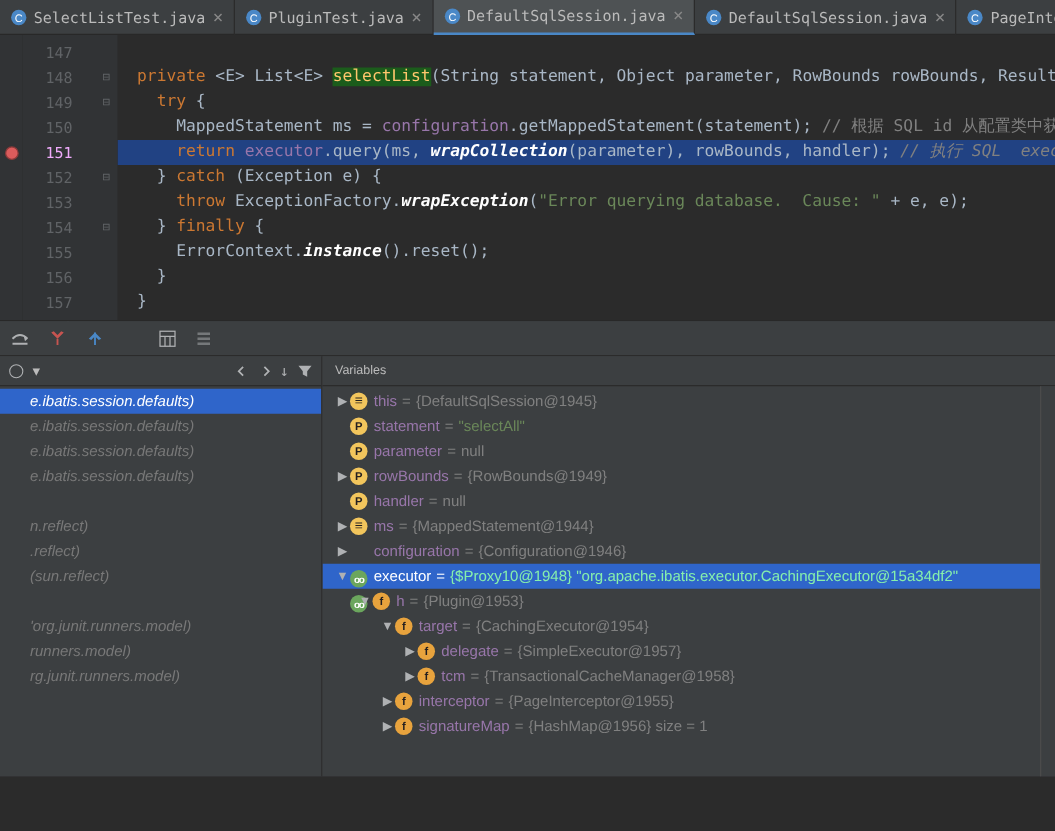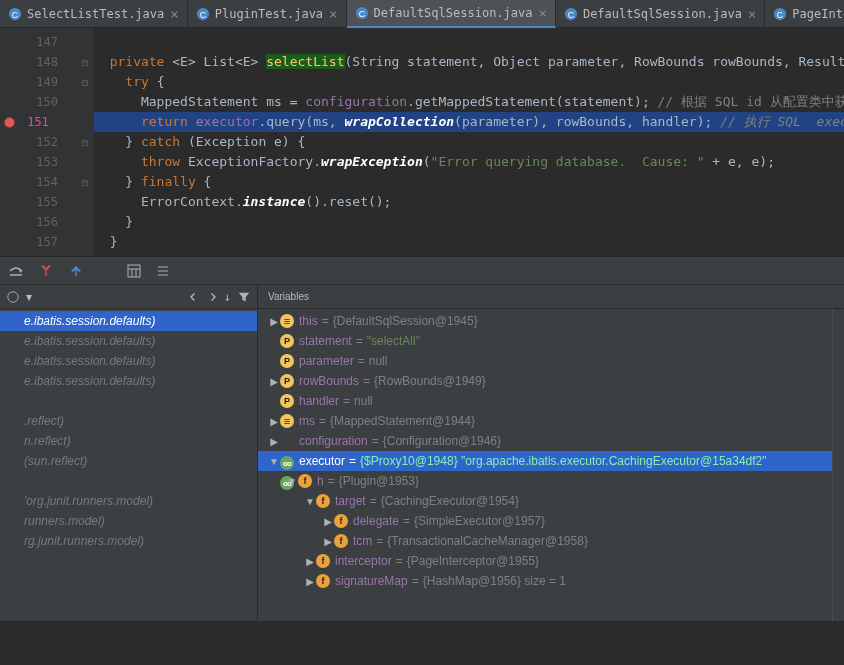--- a/index.html
+++ b/index.html
@@ -5,21 +5,21 @@
 * { margin: 0; padding: 0; box-sizing: border-box; }
 body { font-family: "Consolas", "Menlo", monospace; font-size: 12px; background: #2b2b2b; color: #a9b7c6; overflow: hidden; width: 844px; height: 665px; }
 .tab-bar { display: flex; background: #3c3f41; height: 28px; border-bottom: 1px solid #282828; }
 .tab { display: flex; align-items: center; padding: 0 8px; height: 28px; border-right: 1px solid #2b2b2b; color: #bbbbbb; cursor: pointer; white-space: nowrap; }
 .tab.active { background: #4e5254; border-bottom: 2px solid #4a88c7; }
 .tab-icon { width: 14px; height: 14px; margin-right: 5px; flex-shrink: 0; }
 .tab-close { margin-left: 6px; color: #888; font-size: 14px; }
 .editor { display: flex; background: #2b2b2b; height: 228px; }
 .gutter { width: 58px; background: #313335; text-align: right; padding-top: 4px; }
 .line-num { color: #606366; font-size: 12px; height: 20px; line-height: 20px; padding-right: 18px; }
-.line-num.current { color: #ec4899; text-align: center; }
+.line-num.current { color: #f0abfc; }
 .gutter-marks { width: 18px; background: #313335; padding-top: 4px; position: relative; }
 .mark-row { height: 20px; display: flex; align-items: center; justify-content: center; }
 .fold-line { width: 18px; background: #313335; padding-top: 4px; }
 .fold-row { height: 20px; display: flex; align-items: center; justify-content: center; color: #606366; font-size: 10px; }
 .code { flex: 1; padding-top: 4px; overflow: hidden; }
 .code-line { height: 20px; line-height: 20px; white-space: pre; font-size: 13px; }
 .code-line.hl { background: #214283; }
 .kw { color: #cc7832; }
 .method-decl { color: #ffc66d; background: #1b5c1b; }
 .type { color: #a9b7c6; }
@@ -220,22 +220,22 @@
         <svg width="14" height="14" viewBox="0 0 16 16">
             <path fill="#afb1b3" d="M2 3 h12 l-4 5 v5 l-4 -2 v-3 z"></path>
           </svg>
       </div>
       <div class="frames-list">
         <div class="frame-item selected">e.ibatis.session.defaults)</div>
         <div class="frame-item">e.ibatis.session.defaults)</div>
         <div class="frame-item">e.ibatis.session.defaults)</div>
         <div class="frame-item">e.ibatis.session.defaults)</div>
         <div class="frame-item"></div>
+        <div class="frame-item">n.reflect)</div>
         <div class="frame-item">.reflect)</div>
-        <div class="frame-item">n.reflect)</div>
         <div class="frame-item">(sun.reflect)</div>
         <div class="frame-item"></div>
         <div class="frame-item">'org.junit.runners.model)</div>
         <div class="frame-item">runners.model)</div>
         <div class="frame-item">rg.junit.runners.model)</div>
       </div>
     </div>
 
     <div class="vars-panel">
       <div class="vars-header">Variables</div>

